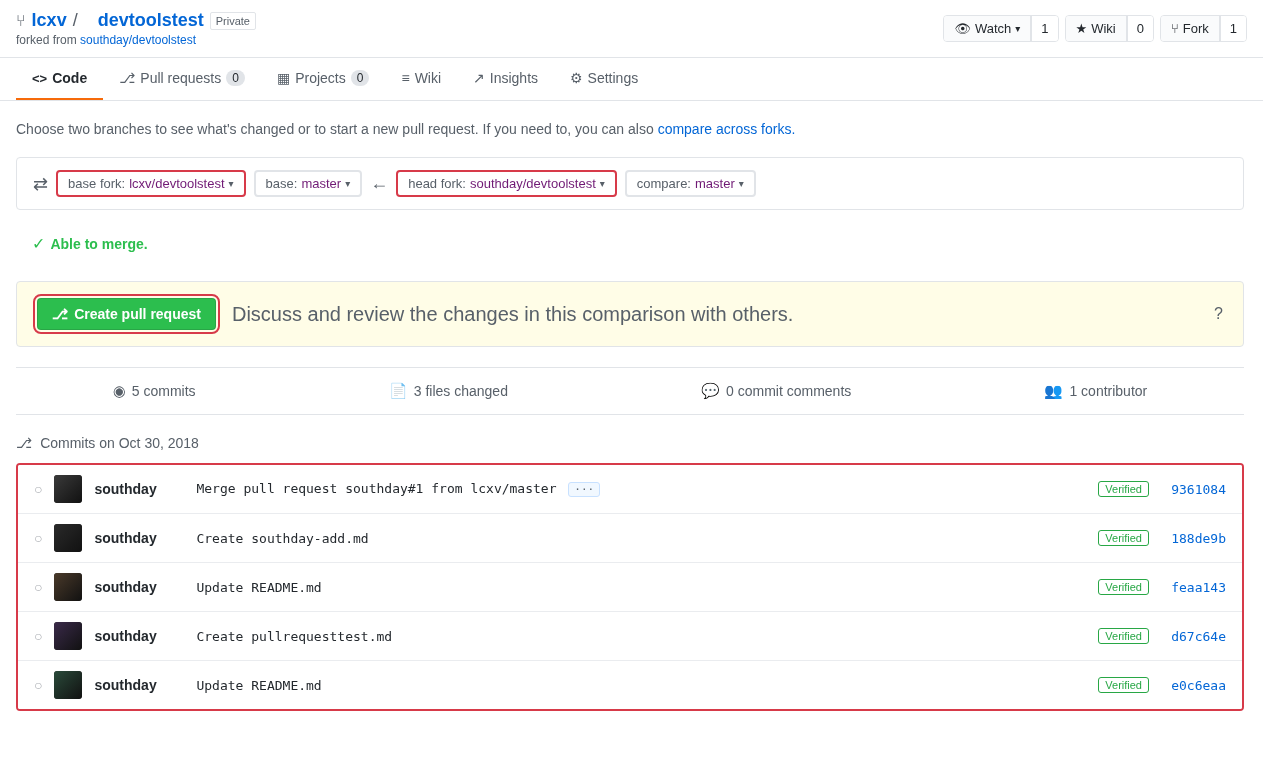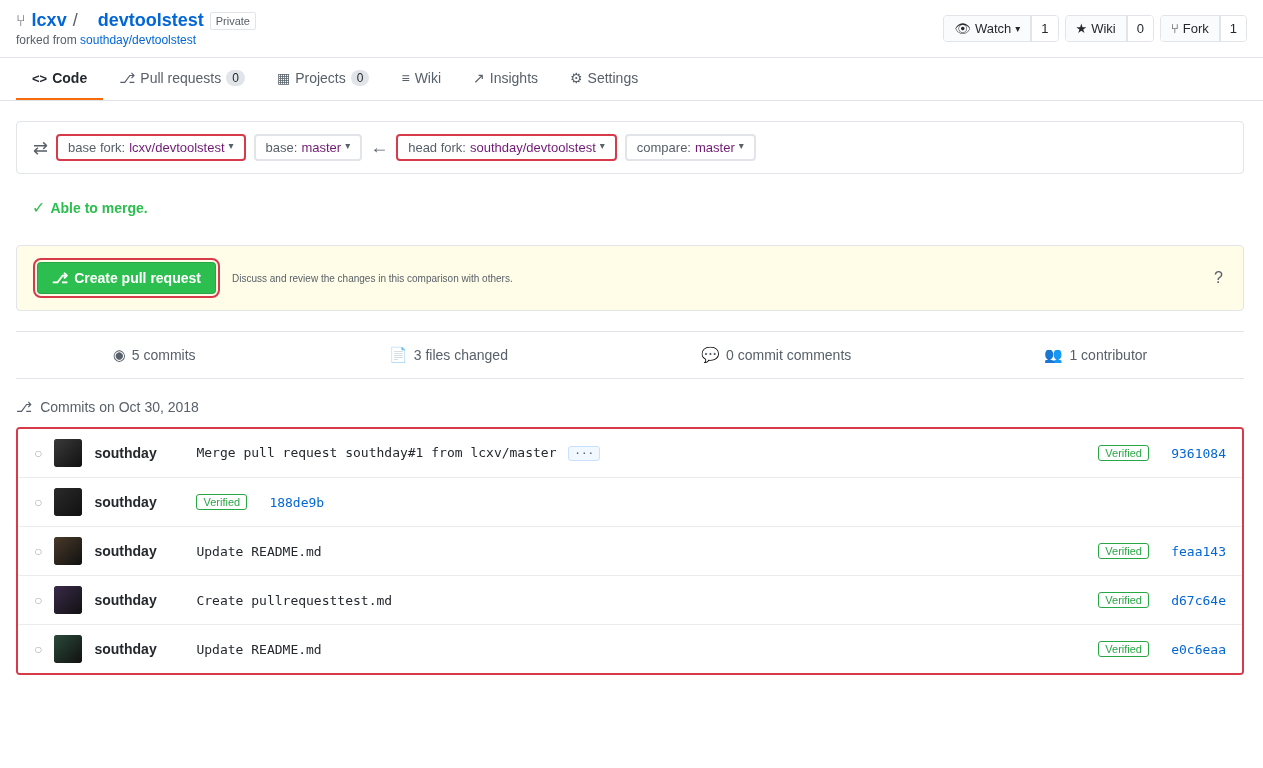--- a/index.html
+++ b/index.html
@@ -28,32 +28,32 @@
     .tab-badge { background: #e1e4e8; border-radius: 20px; padding: 1px 6px; font-size: 12px; color: #24292e; }
 
     
     .main { padding: 20px 16px; max-width: 1260px; }
     .page-title { font-size: 26px; font-weight: 400; margin-bottom: 8px; }
     .page-subtitle { font-size: 14px; color: #586069; margin-bottom: 20px; }
     .page-subtitle a { color: #0366d6; text-decoration: none; }
 
     
     .compare-controls { display: flex; align-items: center; gap: 8px; margin-bottom: 16px; padding: 12px 16px; border: 1px solid #e1e4e8; border-radius: 4px; }
-    .fork-select { display: inline-flex; border: 2px solid #d73a49; border-radius: 4px; padding: 4px 10px; background: #fff; cursor: pointer; font-size: 13px; gap: 4px; }
+    .fork-select { display: inline-flex; align-items: center; border: 2px solid #d73a49; border-radius: 4px; padding: 4px 10px; background: #fff; cursor: pointer; font-size: 13px; gap: 4px; }
     .fork-select .label { color: #586069; }
     .fork-select .value { color: #701a75; font-weight: 500; }
     .fork-select .arrow { color: #586069; font-size: 10px; }
     .arrow-sep { color: #586069; font-size: 18px; }
     .merge-status { color: #2cbe4e; font-size: 14px; display: flex; align-items: center; gap: 5px; }
     .merge-status .check { font-size: 16px; }
 
     
     .create-pr-box { background: #fffde7; border: 1px solid #e1e4e8; border-radius: 4px; padding: 16px 20px; display: flex; align-items: center; gap: 16px; margin-bottom: 20px; }
     .create-pr-btn { background: #2cbe4e; color: #fff; border: 1px solid rgba(27,31,35,0.15); border-radius: 4px; padding: 7px 14px; font-size: 14px; font-weight: 600; cursor: pointer; display: flex; align-items: center; gap: 6px; outline: 2px solid #d73a49; outline-offset: 2px; white-space: nowrap; }
-    .create-pr-desc { color: #586069; font-size: 10px; flex: 1; }
+    .create-pr-desc { color: #586069; font-size: 20px; flex: 1; }
     .help-icon { color: #586069; font-size: 16px; margin-left: auto; cursor: pointer; }
 
     
     .stats-row { display: flex; align-items: center; justify-content: space-around; padding: 14px 0; border-top: 1px solid #e1e4e8; border-bottom: 1px solid #e1e4e8; margin-bottom: 20px; }
     .stat-item { display: flex; align-items: center; gap: 6px; font-size: 14px; color: #586069; }
     .stat-icon { font-size: 15px; }
 
     
     .commits-section { }
     .commits-header { display: flex; align-items: center; gap: 8px; margin-bottom: 12px; font-size: 14px; color: #586069; }
@@ -137,20 +137,24 @@
     <span>Insights</span>
   </a>
   <a class="nav-tab" href="#">
     <span>⚙</span>
     <span>Settings</span>
   </a>
 </nav>
 
 <div class="main">
 
+  <p class="page-subtitle">
+    <span>Choose two branches to see what's changed or to start a new pull request. If you need to, you can also</span>
+    <a href="#" style="color:#0366d6;"> <span>compare across forks.</span></a>
+  </p>
 
   <div class="compare-controls">
     <span style="font-size:18px; color:#586069;">⇄</span>
     <button class="fork-select">
       <span class="label">base fork:</span>
       <span class="value">lcxv/devtoolstest</span>
       <span class="arrow">▾</span>
     </button>
     <button class="fork-select" style="border-color:#e1e4e8;">
       <span class="label">base:</span>
@@ -221,20 +225,23 @@
     </span>
     <span class="verified-badge">Verified</span>
     <a class="commit-hash" href="#">9361084</a>
   </div>
         <div class="commit-row">
     <span class="commit-dot">○</span>
     <div class="avatar">
       <div class="avatar-img" style="background: linear-gradient(135deg, #2a2a2a 0%, #111 100%);"></div>
     </div>
     <span class="commit-author">southday</span>
+    <span class="commit-msg" style="font-family: 'SFMono-Regular', Consolas, monospace; font-size:13px;">
+      Create southday-add.md
+    </span>
     <span class="verified-badge">Verified</span>
     <a class="commit-hash" href="#">188de9b</a>
   </div>
         <div class="commit-row">
     <span class="commit-dot">○</span>
     <div class="avatar">
       <div class="avatar-img" style="background: linear-gradient(135deg, #4a3a2a 0%, #111 100%);"></div>
     </div>
     <span class="commit-author">southday</span>
     <span class="commit-msg" style="font-family: 'SFMono-Regular', Consolas, monospace; font-size:13px;">

